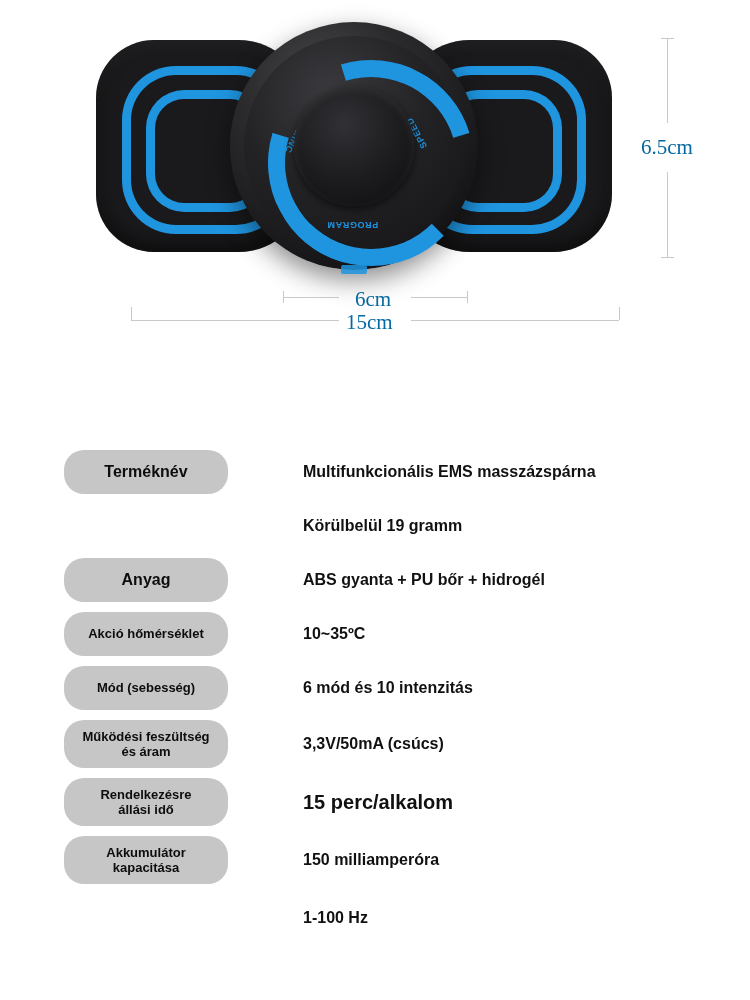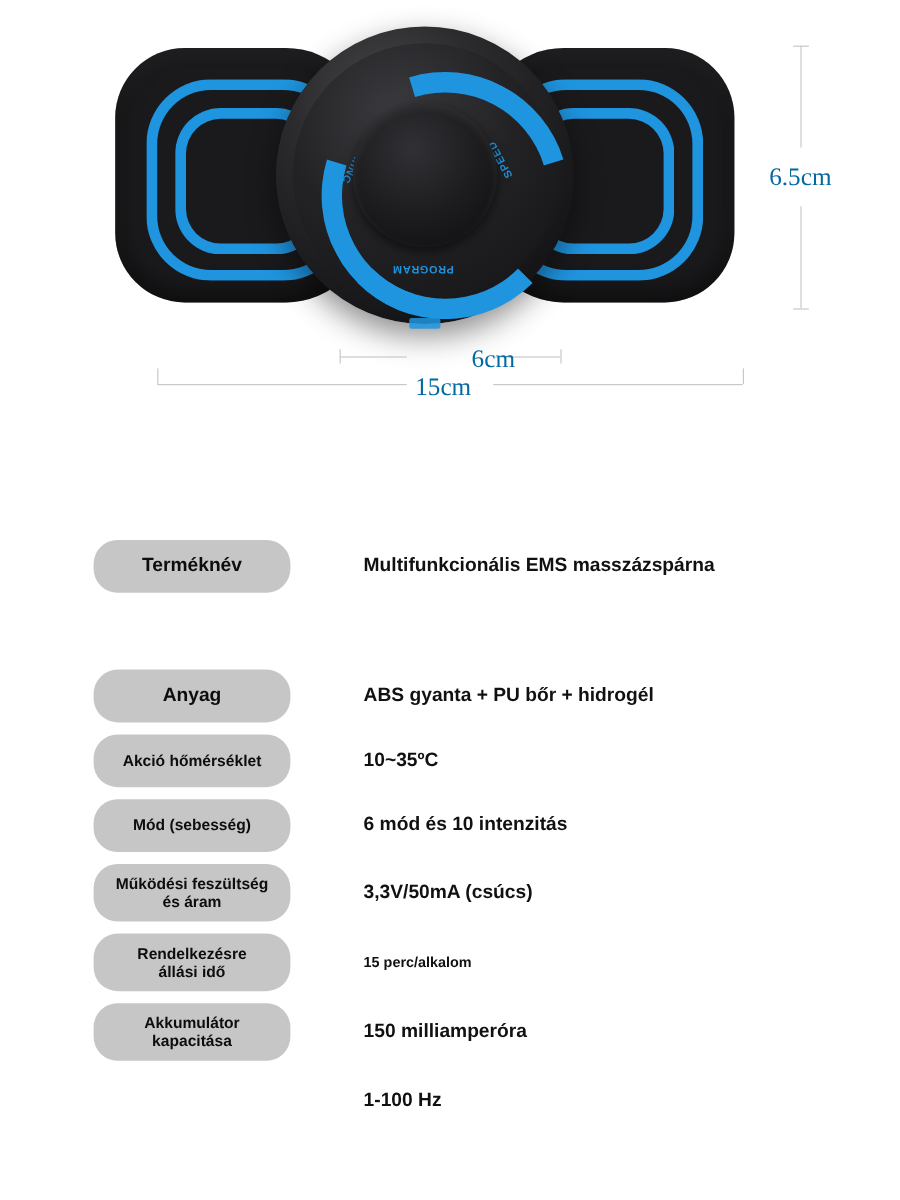--- a/index.html
+++ b/index.html
@@ -181,21 +181,21 @@
   #dim15-line-right { left: 411px; top: 320px; width: 208px; }
   #dim15-tick-left  { left: 131px; top: 307px; }
   #dim15-tick-right { left: 619px; top: 307px; }
   #dim15-label      { left: 346px; top: 310px; }
 
   
   #dim6-line-left  { left: 283px; top: 297px; width: 56px; }
   #dim6-line-right { left: 411px; top: 297px; width: 56px; }
   #dim6-tick-left  { left: 283px; top: 291px; height: 12px; }
   #dim6-tick-right { left: 467px; top: 291px; height: 12px; }
-  #dim6-label      { left: 355px; top: 287px; margin-left: 38px; }
+  #dim6-label      { left: 355px; top: 287px; }
 
   
   #dim65-line-top    { left: 667px; top: 38px;  height: 85px; }
   #dim65-line-bottom { left: 667px; top: 172px; height: 85px; }
   #dim65-tick-top    { left: 661px; top: 38px;  width: 13px; }
   #dim65-tick-bottom { left: 661px; top: 257px; width: 13px; }
   #dim65-label       { left: 641px; top: 135px; }
 
   
   #spec-table {
@@ -204,21 +204,21 @@
     top: 440px;
     width: 750px;
   }
   .spec-row {
     position: relative;
     display: flex;
     align-items: stretch;
   }
   .spec-label {
     position: absolute;
-    left: 78px;
+    left: 64px;
     width: 164px;
     background: #c6c6c6;
     color: #0d0d0d;
     font-weight: bold;
     display: flex;
     align-items: center;
     justify-content: center;
     text-align: center;
     line-height: 1.18;
     box-sizing: border-box;
@@ -287,40 +287,41 @@
   <div class="dim-label" id="dim65-label">6.5cm</div>
 
 </div>
 
 <div id="spec-table">
     <div class="spec-row" style="position: absolute; left: 0px; top: 10px; width: 750px; height: 44px;">
       <div class="spec-label" style="top: 0px; height: 44px; font-size: 16px;">Terméknév</div>
       <div class="spec-value" style="top: 0px; height: 44px; font-size: 16px;">Multifunkcionális EMS masszázspárna</div>
     </div>
     <div class="spec-row" style="position: absolute; left: 0px; top: 64px; width: 750px; height: 44px;">
+      <div class="spec-value" style="top: 0px; height: 44px; font-size: 16px;">Körülbelül 19 gramm</div>
     </div>
     <div class="spec-row" style="position: absolute; left: 0px; top: 118px; width: 750px; height: 44px;">
       <div class="spec-label" style="top: 0px; height: 44px; font-size: 16px;">Anyag</div>
       <div class="spec-value" style="top: 0px; height: 44px; font-size: 16px;">ABS gyanta + PU bőr + hidrogél</div>
     </div>
     <div class="spec-row" style="position: absolute; left: 0px; top: 172px; width: 750px; height: 44px;">
       <div class="spec-label" style="top: 0px; height: 44px; font-size: 13px;">Akció hőmérséklet</div>
       <div class="spec-value" style="top: 0px; height: 44px; font-size: 16px;">10~35ºC</div>
     </div>
     <div class="spec-row" style="position: absolute; left: 0px; top: 226px; width: 750px; height: 44px;">
       <div class="spec-label" style="top: 0px; height: 44px; font-size: 13px;">Mód (sebesség)</div>
       <div class="spec-value" style="top: 0px; height: 44px; font-size: 16px;">6 mód és 10 intenzitás</div>
     </div>
     <div class="spec-row" style="position: absolute; left: 0px; top: 280px; width: 750px; height: 48px; padding-left: 32px;">
       <div class="spec-label" style="top: 0px; height: 48px; font-size: 13px;">Működési feszültség<br>és áram</div>
       <div class="spec-value" style="top: 0px; height: 48px; font-size: 16px;">3,3V/50mA (csúcs)</div>
     </div>
     <div class="spec-row" style="position: absolute; left: 0px; top: 338px; width: 750px; height: 48px;">
       <div class="spec-label" style="top: 0px; height: 48px; font-size: 13px;">Rendelkezésre<br>állási idő</div>
-      <div class="spec-value" style="top: 0px; height: 48px; font-size: 12px;">15 perc/alkalom</div>
+      <div class="spec-value" style="top: 0px; height: 48px; font-size: 20px;">15 perc/alkalom</div>
     </div>
     <div class="spec-row" style="position: absolute; left: 0px; top: 396px; width: 750px; height: 48px;">
       <div class="spec-label" style="top: 0px; height: 48px; font-size: 13px;">Akkumulátor<br>kapacitása</div>
       <div class="spec-value" style="top: 0px; height: 48px; font-size: 16px;">150 milliamperóra</div>
     </div>
     <div class="spec-row" style="position: absolute; left: 0px; top: 454px; width: 750px; height: 48px;">
       <div class="spec-value" style="top: 0px; height: 48px; font-size: 16px;">1-100 Hz</div>
     </div>
   </div>
 

